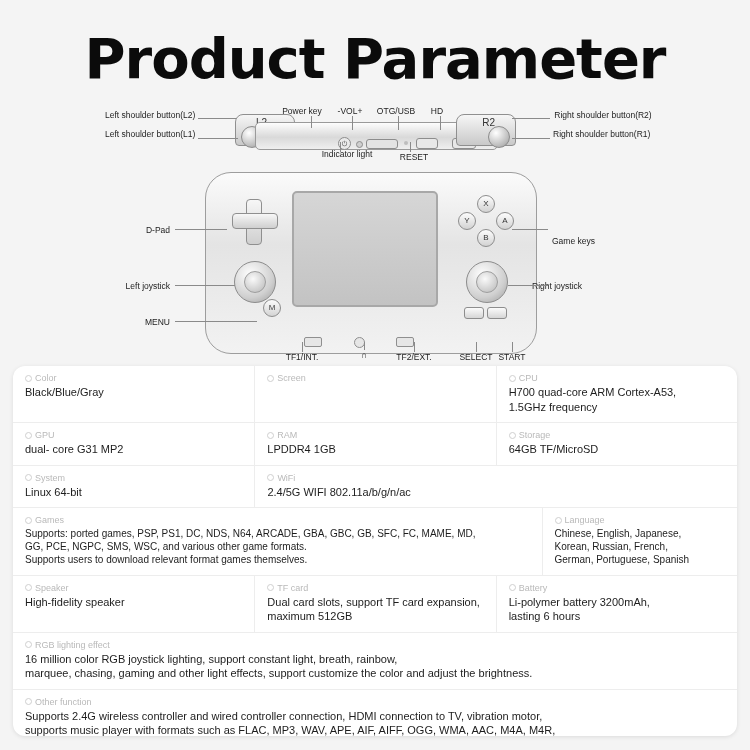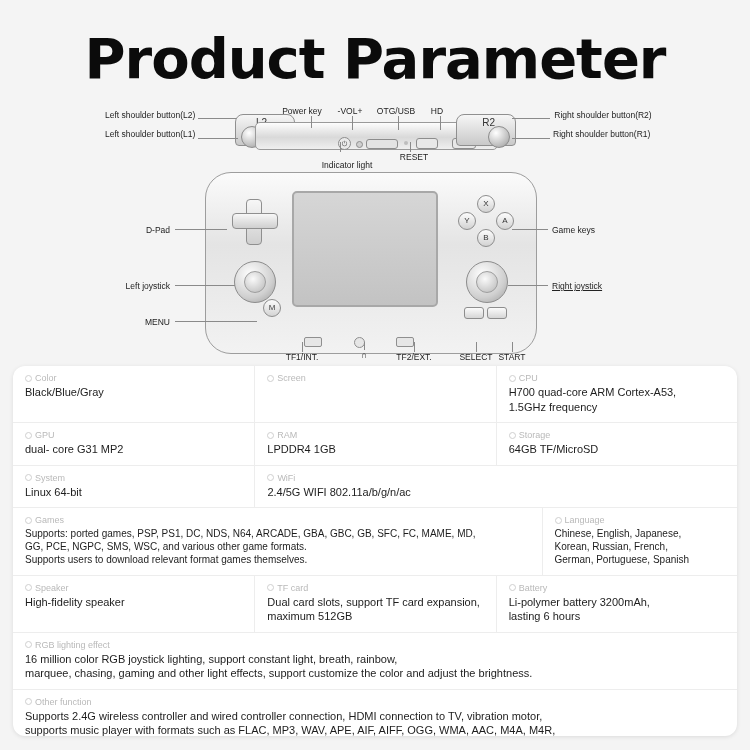--- a/index.html
+++ b/index.html
@@ -390,21 +390,21 @@
     <div class="callout c" style="left:420px; top:6px; width:34px;">HD</div>
     <div class="leader v" style="left:440px; top:16px; height:14px;"></div>
 
     <div class="callout l" style="left:553px; top:10px; width:100px;text-align:center;">Right shoulder
 button(R2)</div>
     <div class="leader h" style="left:512px; top:18px; width:38px;"></div>
     <div class="callout l" style="left:553px; top:29px; width:100px;">Right shoulder
 button(R1)</div>
     <div class="leader h" style="left:512px; top:38px; width:38px;"></div>
 
-    <div class="callout c" style="left:310px; top:60px; width:74px;">Indicator light</div>
+    <div class="callout c" style="left:310px; top:49px; width:74px;">Indicator light</div>
     <div class="leader v" style="left:340px; top:42px; height:10px;"></div>
 
     <div class="callout c" style="left:392px; top:52px; width:44px;">RESET</div>
     <div class="leader v" style="left:410px; top:42px; height:10px;"></div>
 
     <div class="console">
       <div class="dpad"></div>
       <div class="screen"></div>
       <div class="abxy">
         <span class="x">X</span>
@@ -422,27 +422,27 @@
       <div class="bottom-ports">
         <span class="p1"></span>
         <span class="p2"></span>
         <span class="p3"></span>
       </div>
     </div>
 
     <div class="callout r" style="left:110px; top:125px; width:60px;">D-Pad</div>
     <div class="leader h" style="left:175px; top:129px; width:52px;"></div>
 
-    <div class="callout l" style="left:552px; top:125px; width:70px;">Game keys</div>
+    <div class="callout l" style="left:552px; top:136px; width:70px;">Game keys</div>
     <div class="leader h" style="left:512px; top:129px; width:36px;"></div>
 
     <div class="callout r" style="left:82px; top:181px; width:88px;">Left joystick</div>
     <div class="leader h" style="left:175px; top:185px; width:60px;"></div>
 
-    <div class="callout l" style="left:552px; top:181px; width:88px;text-decoration:underline;">Right joystick</div>
+    <div class="callout l" style="left:532px; top:181px; width:88px;">Right joystick</div>
     <div class="leader h" style="left:508px; top:185px; width:40px;"></div>
 
     <div class="callout r" style="left:105px; top:217px; width:65px;">MENU</div>
     <div class="leader h" style="left:175px; top:221px; width:82px;"></div>
 
     <div class="callout c" style="left:272px; top:252px; width:60px;">TF1/INT.</div>
     <div class="leader v" style="left:302px; top:242px; height:10px;"></div>
 
     <div class="callout c" style="left:352px; top:250px; width:24px;">∩</div>
     <div class="leader v" style="left:364px; top:242px; height:8px;"></div>

